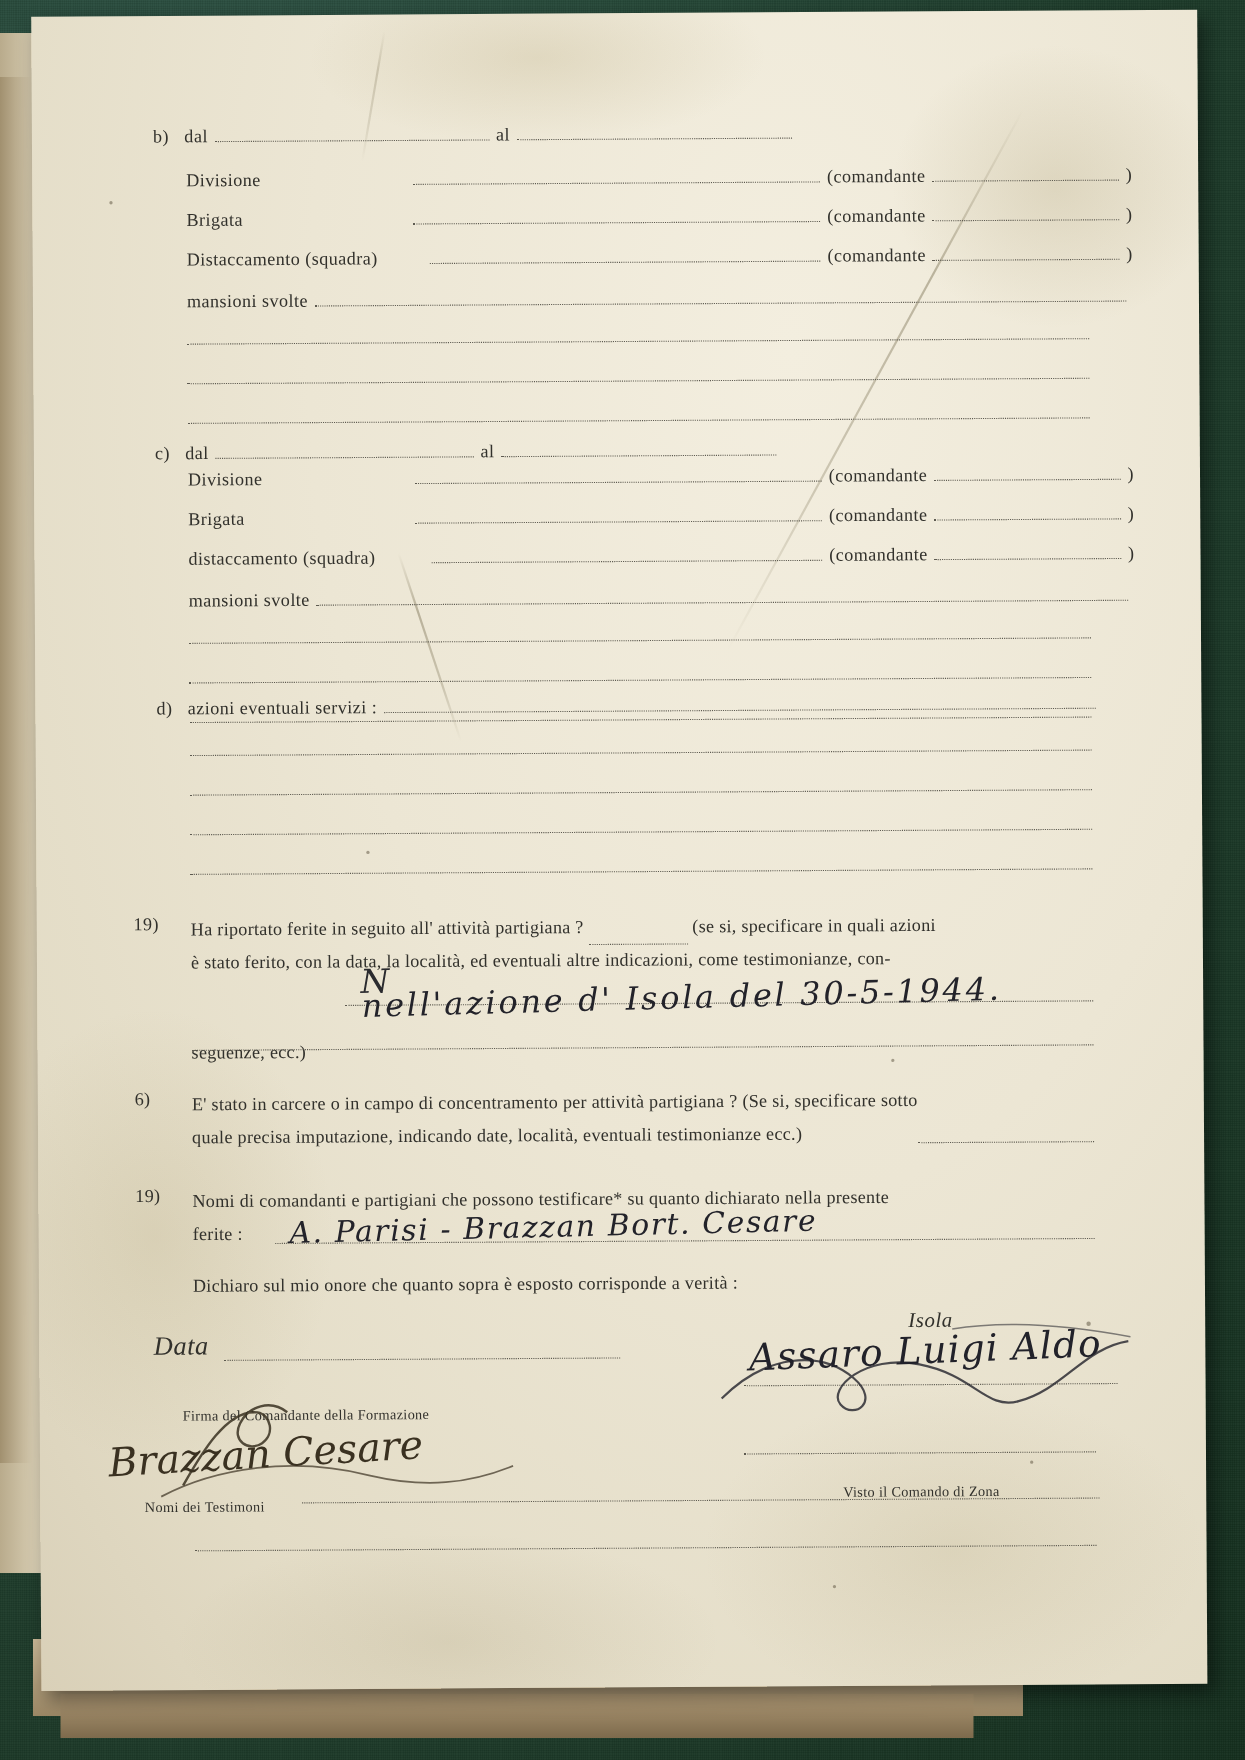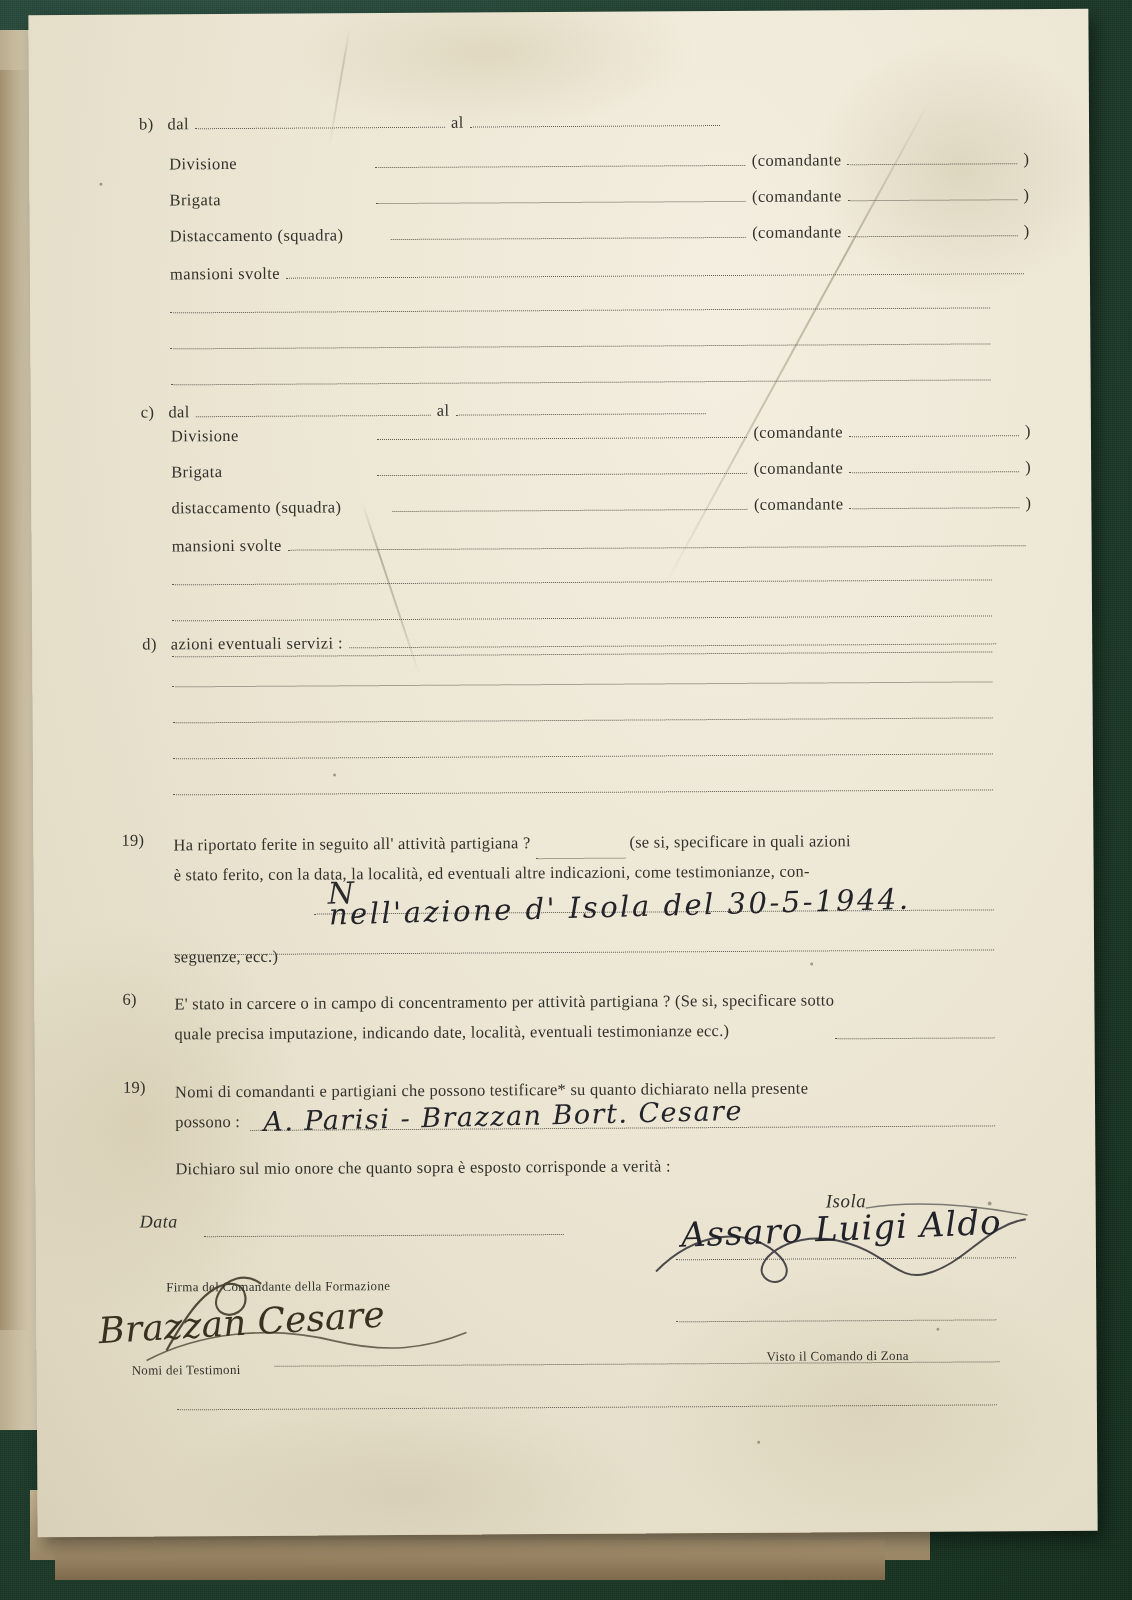--- a/index.html
+++ b/index.html
@@ -114,21 +114,21 @@
     letter-spacing: .25px;
   }
   .small {
     position: absolute;
     font-size: 13px;
     letter-spacing: .3px;
   }
   .italicbig {
     position: absolute;
     font-style: italic;
-    font-size: 18px;
+    font-size: 24px;
     letter-spacing: .5px;
   }
   
   .hand {
     position: absolute;
     font-family: "DejaVu Serif", serif;
     font-style: italic;
     color: #2b2b2f;
     white-space: nowrap;
   }
@@ -267,21 +267,21 @@
       <div class="hand" style="left:294px; top:862px; font-size:30px; transform:rotate(-1deg);">N</div>
       <div class="hand" style="left:295px; top:878px; font-size:29px; letter-spacing:2.5px; transform:rotate(-1.2deg); color:#23232a;">nell'azione d' Isola del 30-5-1944.</div>
 
       <div class="num" style="left:88px; top:975px;">6)</div>
       <div class="para" style="left:140px; top:975px; width:840px;">E' stato in carcere o in campo di concentramento per attività partigiana ? (Se si, specificare sotto</div>
       <div class="para" style="left:140px; top:1005px;">quale precisa imputazione, indicando date, località, eventuali testimonianze ecc.)</div>
       <div class="fixed-dots" style="left:800px; top:1028px; width:160px;"></div>
 
       <div class="num" style="left:88px; top:1063px;">19)</div>
       <div class="para" style="left:140px; top:1063px; width:840px;">Nomi di comandanti e partigiani che possono testificare* su quanto dichiarato nella presente</div>
-      <div class="para" style="left:140px; top:1093px;">possono :</div>
+      <div class="para" style="left:140px; top:1093px;">ferite :</div>
       <div class="fixed-dots" style="left:215px; top:1116px; width:745px;"></div>
       <div class="hand" style="left:228px; top:1088px; font-size:27px; letter-spacing:1.5px; transform:rotate(-1deg); color:#23232a;">A. Parisi - Brazzan Bort. Cesare</div>
 
       <div class="para" style="left:140px; top:1140px; width:830px;">Dichiaro sul mio onore che quanto sopra è esposto corrisponde a verità :</div>
 
       <div class="italicbig" style="left:104px; top:1197px;">Data</div>
       <div class="fixed-dots" style="left:168px; top:1222px; width:360px;"></div>
 
       <div class="italicbig" style="left:790px; top:1180px; font-size:19px;">Isola</div>
       <div class="fixed-dots" style="left:640px; top:1248px; width:340px;"></div>

